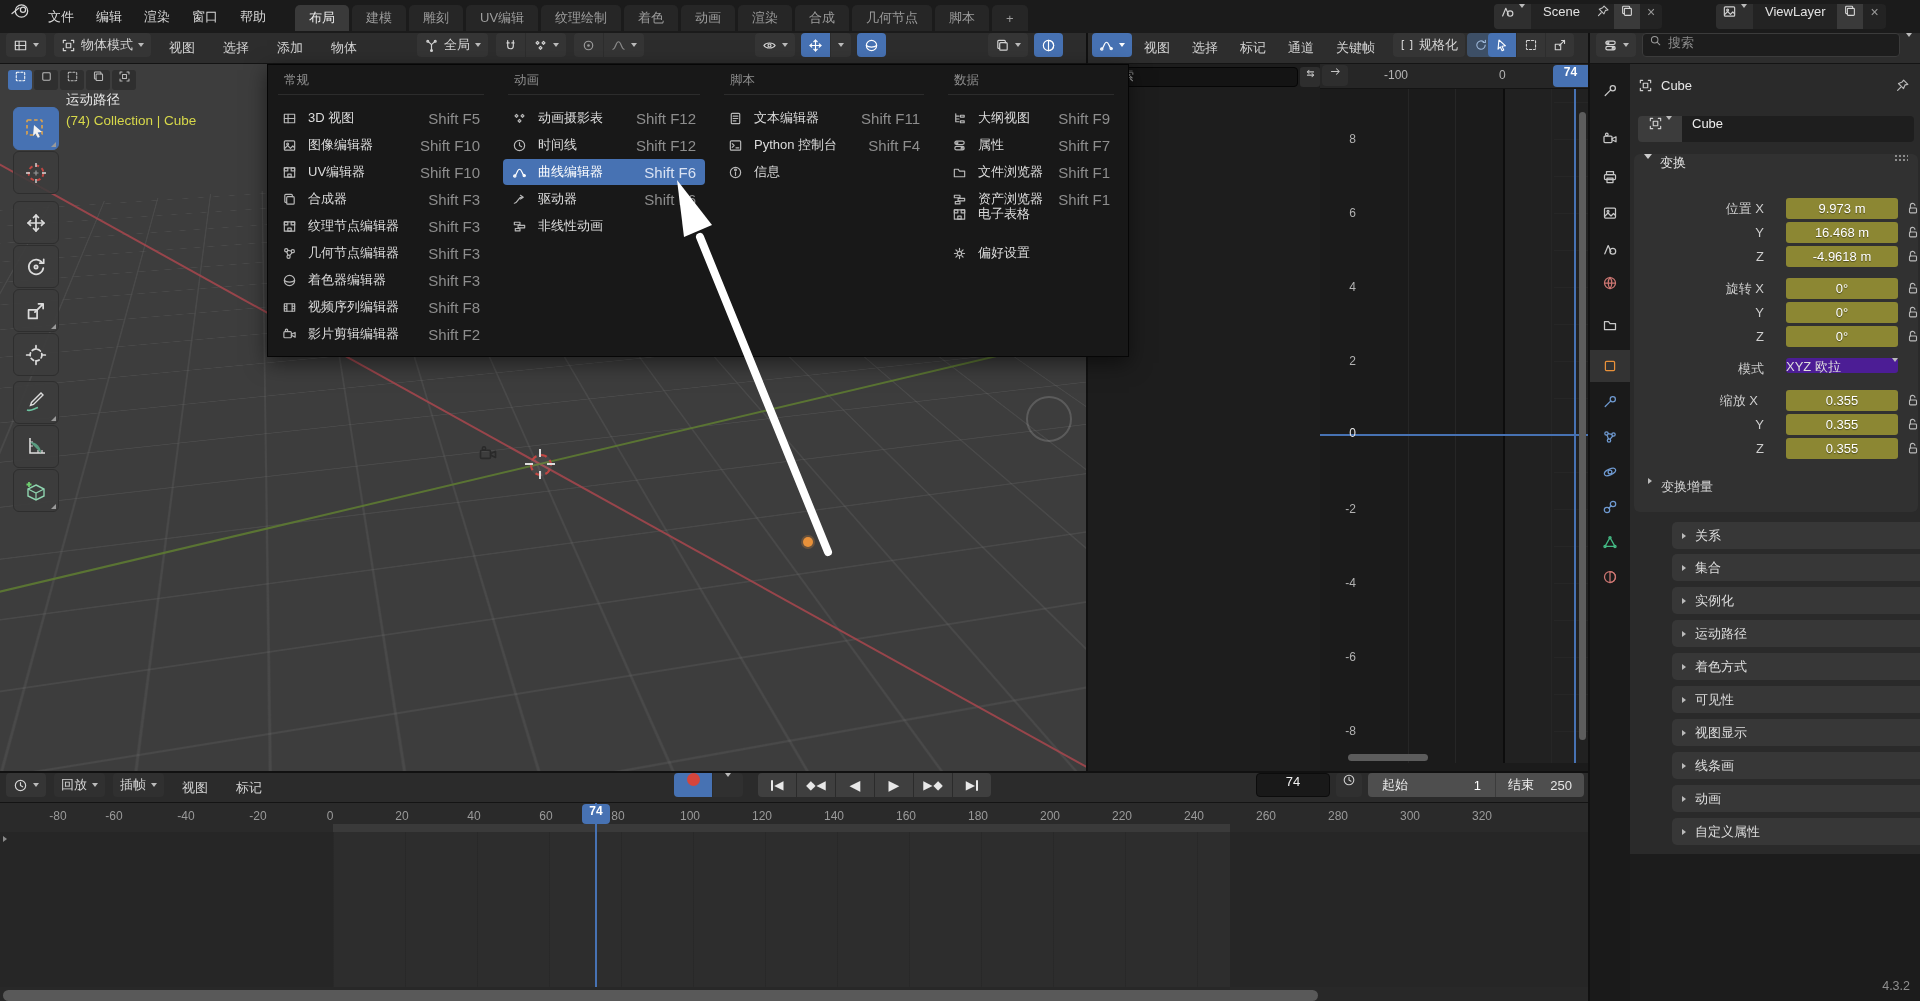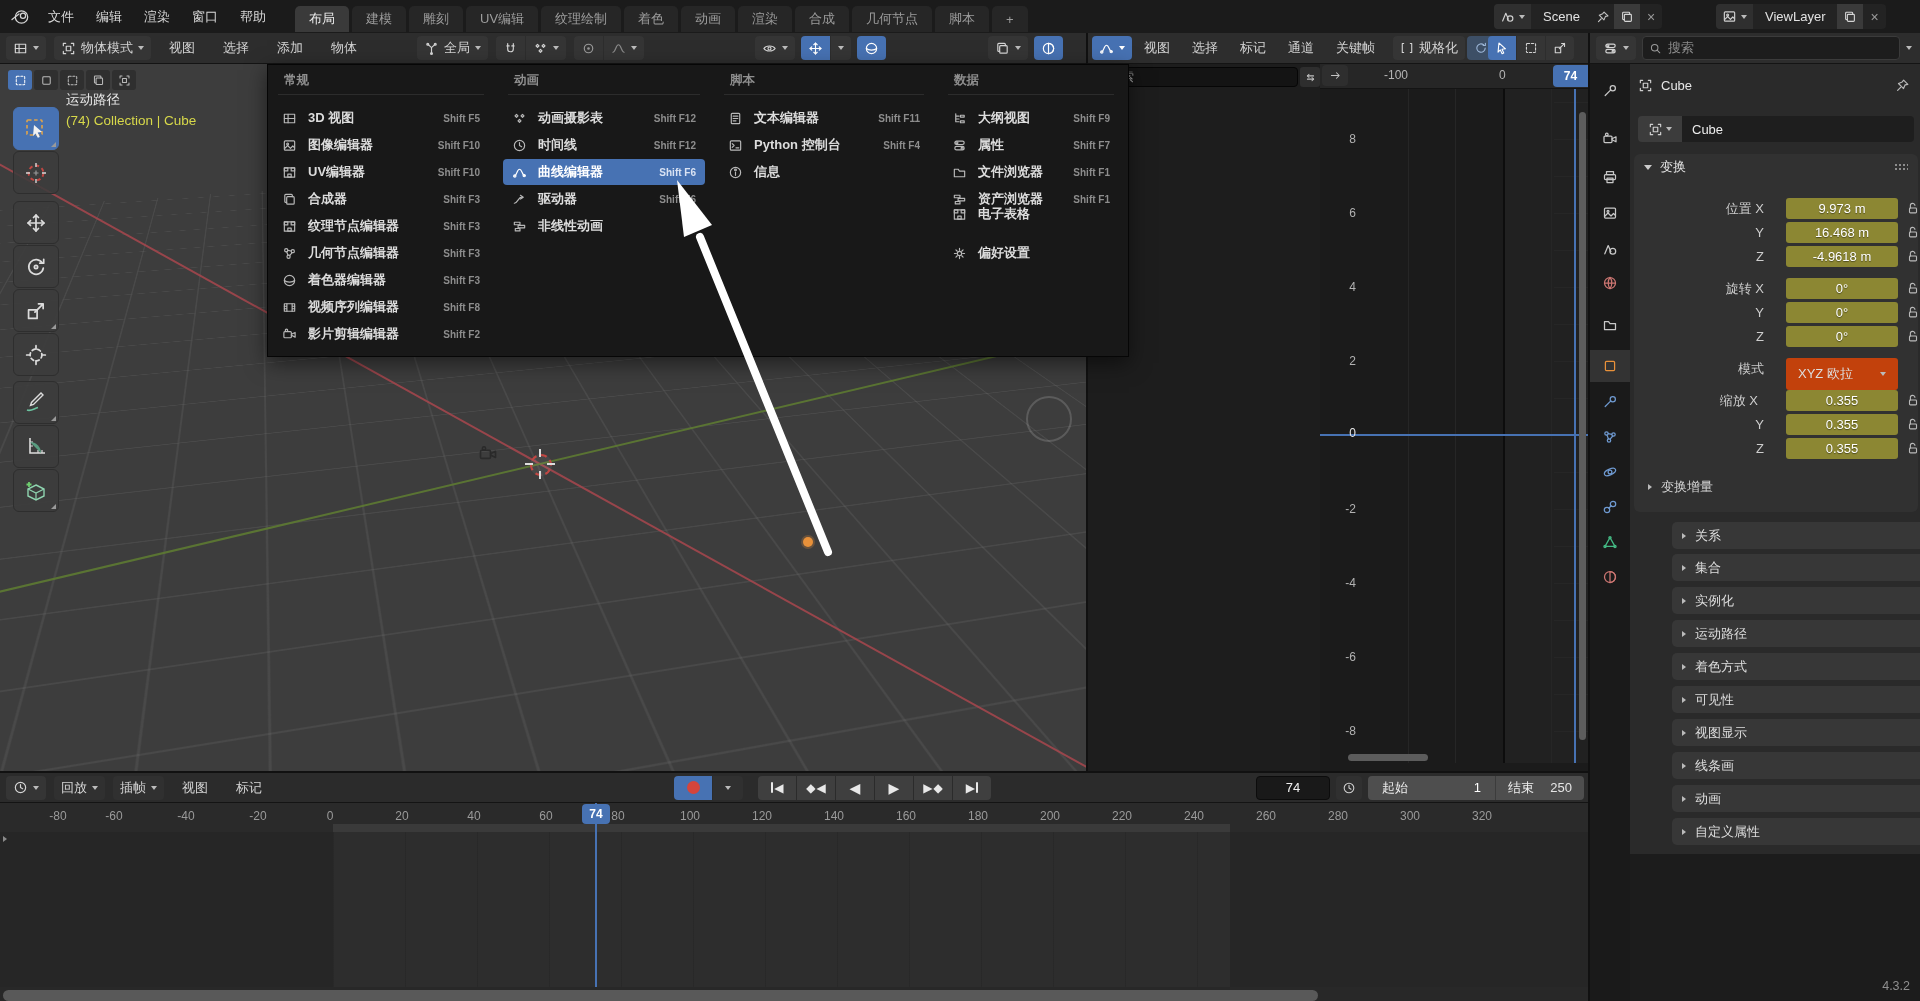--- a/index.html
+++ b/index.html
@@ -1,20 +1,20 @@
 <!DOCTYPE html>
 <html><head>
 <meta charset="utf-8">
 <style>
   html,body{margin:0;padding:0;background:#000;}
   #app{position:relative;width:1920px;height:1001px;background:#1b1b1b;overflow:hidden;
        font-family:"Liberation Sans","DejaVu Sans",sans-serif;color:#d6d6d6;font-size:13px;
        -webkit-font-smoothing:antialiased;}
   .abs{position:absolute;}
-  .flex{display:flex;align-items:center;}
+  .flex{display:flex;}
   .ic{display:block;}
   .ic *{stroke:currentColor;fill:none;stroke-width:1.25;stroke-linecap:round;stroke-linejoin:round;}
   .ic .f{fill:currentColor;stroke:none;}
   .chev{width:0;height:0;border-left:3.5px solid transparent;border-right:3.5px solid transparent;border-top:4.5px solid #bbb;display:inline-block;}
   .chevr{width:0;height:0;border-top:3.5px solid transparent;border-bottom:3.5px solid transparent;border-left:4.5px solid #bbb;display:inline-block;}
   .chevd-lg{width:0;height:0;border-left:4.5px solid transparent;border-right:4.5px solid transparent;border-top:5.5px solid #ccc;display:inline-block;}
   .grip{width:14px;height:8px;background-image:radial-gradient(circle,#8d8d8d 1px,transparent 1.3px);background-size:4px 4px;display:inline-block;}
   
   #topbar{left:0;top:0;width:1920px;height:33px;background:#1b1b1b;}
   .tmenu{padding:0 11px;color:#d8d8d8;height:33px;display:flex;align-items:center;}
@@ -24,27 +24,27 @@
   .hdr{background:#2d2d2d;border-bottom:1px solid #141414;}
   .hbtn{background:#353535;border-radius:4px;height:24px;display:flex;align-items:center;padding:0 7px;gap:5px;color:#d4d4d4;}
   .hmenu{padding:0 10px;color:#d4d4d4;height:100%;display:flex;align-items:center;}
   
   #viewport{left:0;top:64px;width:1086px;height:707px;background:#3d3d3d;overflow:hidden;}
   .toolbtn{position:absolute;left:13px;width:44px;height:41px;background:#3c3c3cdd;border:1px solid #2e2e2e;border-radius:6px;display:flex;align-items:center;justify-content:center;}
   .toolbtn.active{background:#4772b3;border-color:#4772b3;}
   .subtri{position:absolute;right:2px;bottom:2px;width:0;height:0;border-left:5px solid transparent;border-bottom:5px solid #9a9a9a;}
   
   #edmenu{left:267px;top:64px;width:860px;height:291px;background:#181818;border:1px solid #060606;box-shadow:0 6px 20px rgba(0,0,0,.5);z-index:40;}
-  .mcol{position:absolute;top:0;height:100%;font-weight:bold;}
+  .mcol{position:absolute;top:0;height:100%;}
   .mhead{position:absolute;top:7px;left:16px;color:#8f8f8f;font-size:12.5px;}
   .msep{position:absolute;top:29px;left:10px;right:14px;height:1px;background:#2c2c2c;}
   .mi{position:absolute;left:5px;right:9px;height:26px;display:flex;align-items:center;border-radius:4px;padding:0 9px;gap:11px;}
   .mi .ic{color:#b8b8b8;flex:0 0 auto;}
   .ml{color:#dcdcdc;flex:1;white-space:nowrap;}
-  .ms{color:#8d8d8d;font-size:10px;white-space:nowrap;}
+  .ms{color:#8d8d8d;font-size:15px;white-space:nowrap;}
   .mi.hl{background:#4772b3;}
   .mi.hl .ml{color:#fff;}
   .mi.hl .ms{color:#d9e2f3;}
   
   #graph{left:1086px;top:64px;width:502px;height:707px;background:#1d1d1d;overflow:hidden;}
   .gylab{position:absolute;width:34px;text-align:right;font-size:12px;color:#b2b2b2;height:16px;line-height:16px;}
   .gridh{position:absolute;left:234px;right:0;height:1px;background:#262626;}
   .gridv{position:absolute;top:24px;bottom:8px;width:1px;background:#262626;}
   
   #props{left:1588px;top:33px;width:332px;height:968px;background:#2a2a2a;}
@@ -996,21 +996,21 @@
           <span class="plab" style="left:26px;top:172px">Z</span>
           <div class="pfield" style="top:172px">0°</div>
           <svg class="abs ic" style="left:272px;top:175px;color:#b9b9b9" width="14" height="14" viewBox="0 0 16 16">
               <path d="M5 8V5.6A2.6 2.6 0 0 1 10.2 5"></path>
               <rect x="4" y="8" width="8" height="5.6" rx="1"></rect>
             </svg>
 
         </div>
 
         <span class="plab" style="left:26px;top:204px">模式</span>
-        <div class="abs flex" style="left:152px;top:204px;width:112px;height:32px;background:#c2410c;border-radius:3px;padding:0 12px;box-sizing:border-box;color:#ddd">
+        <div class="abs flex" style="left:152px;top:204px;width:112px;height:15px;background:#4c1d95;border-radius:3px;padding:0 0;box-sizing:border-box;color:#ddd">
           <span style="flex:1">XYZ 欧拉</span>
           <span class="chev"></span>
         </div>
 
         <div>
           <span class="plab" style="left:20px;top:236px">缩放 X</span>
           <div class="pfield" style="top:236px">0.355</div>
           <svg class="abs ic" style="left:272px;top:239px;color:#b9b9b9" width="14" height="14" viewBox="0 0 16 16">
               <path d="M5 8V5.6A2.6 2.6 0 0 1 10.2 5"></path>
               <rect x="4" y="8" width="8" height="5.6" rx="1"></rect>

